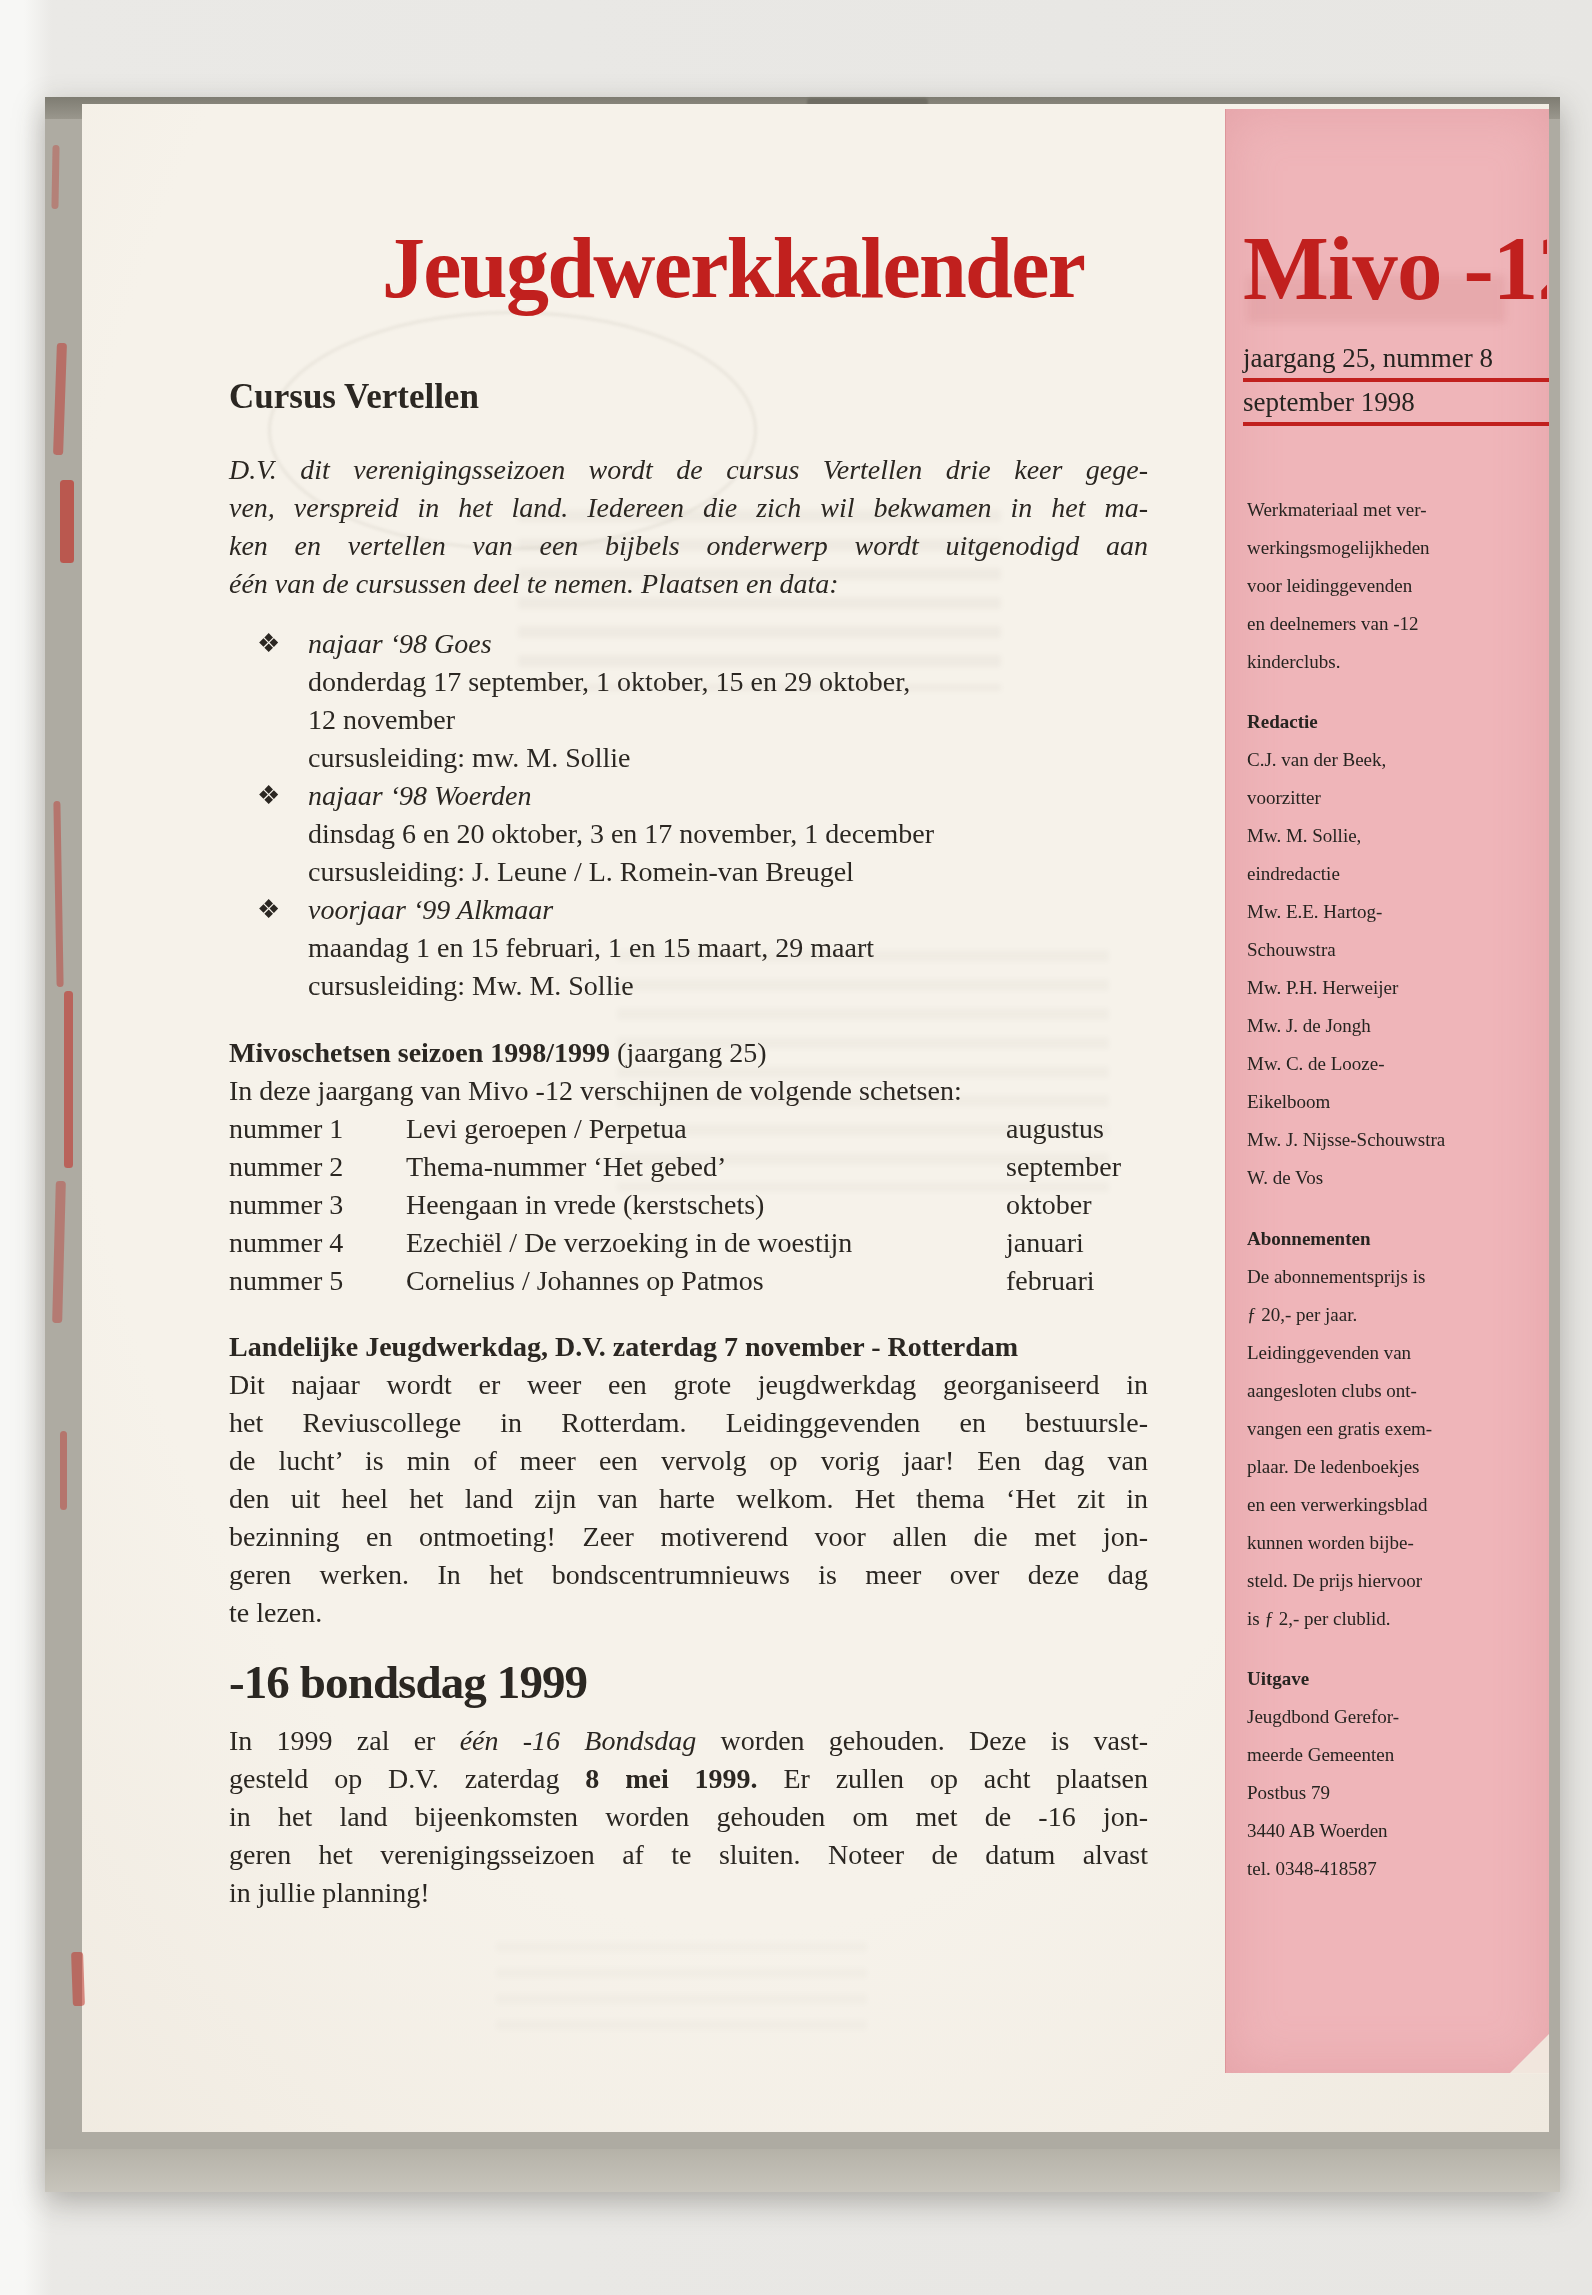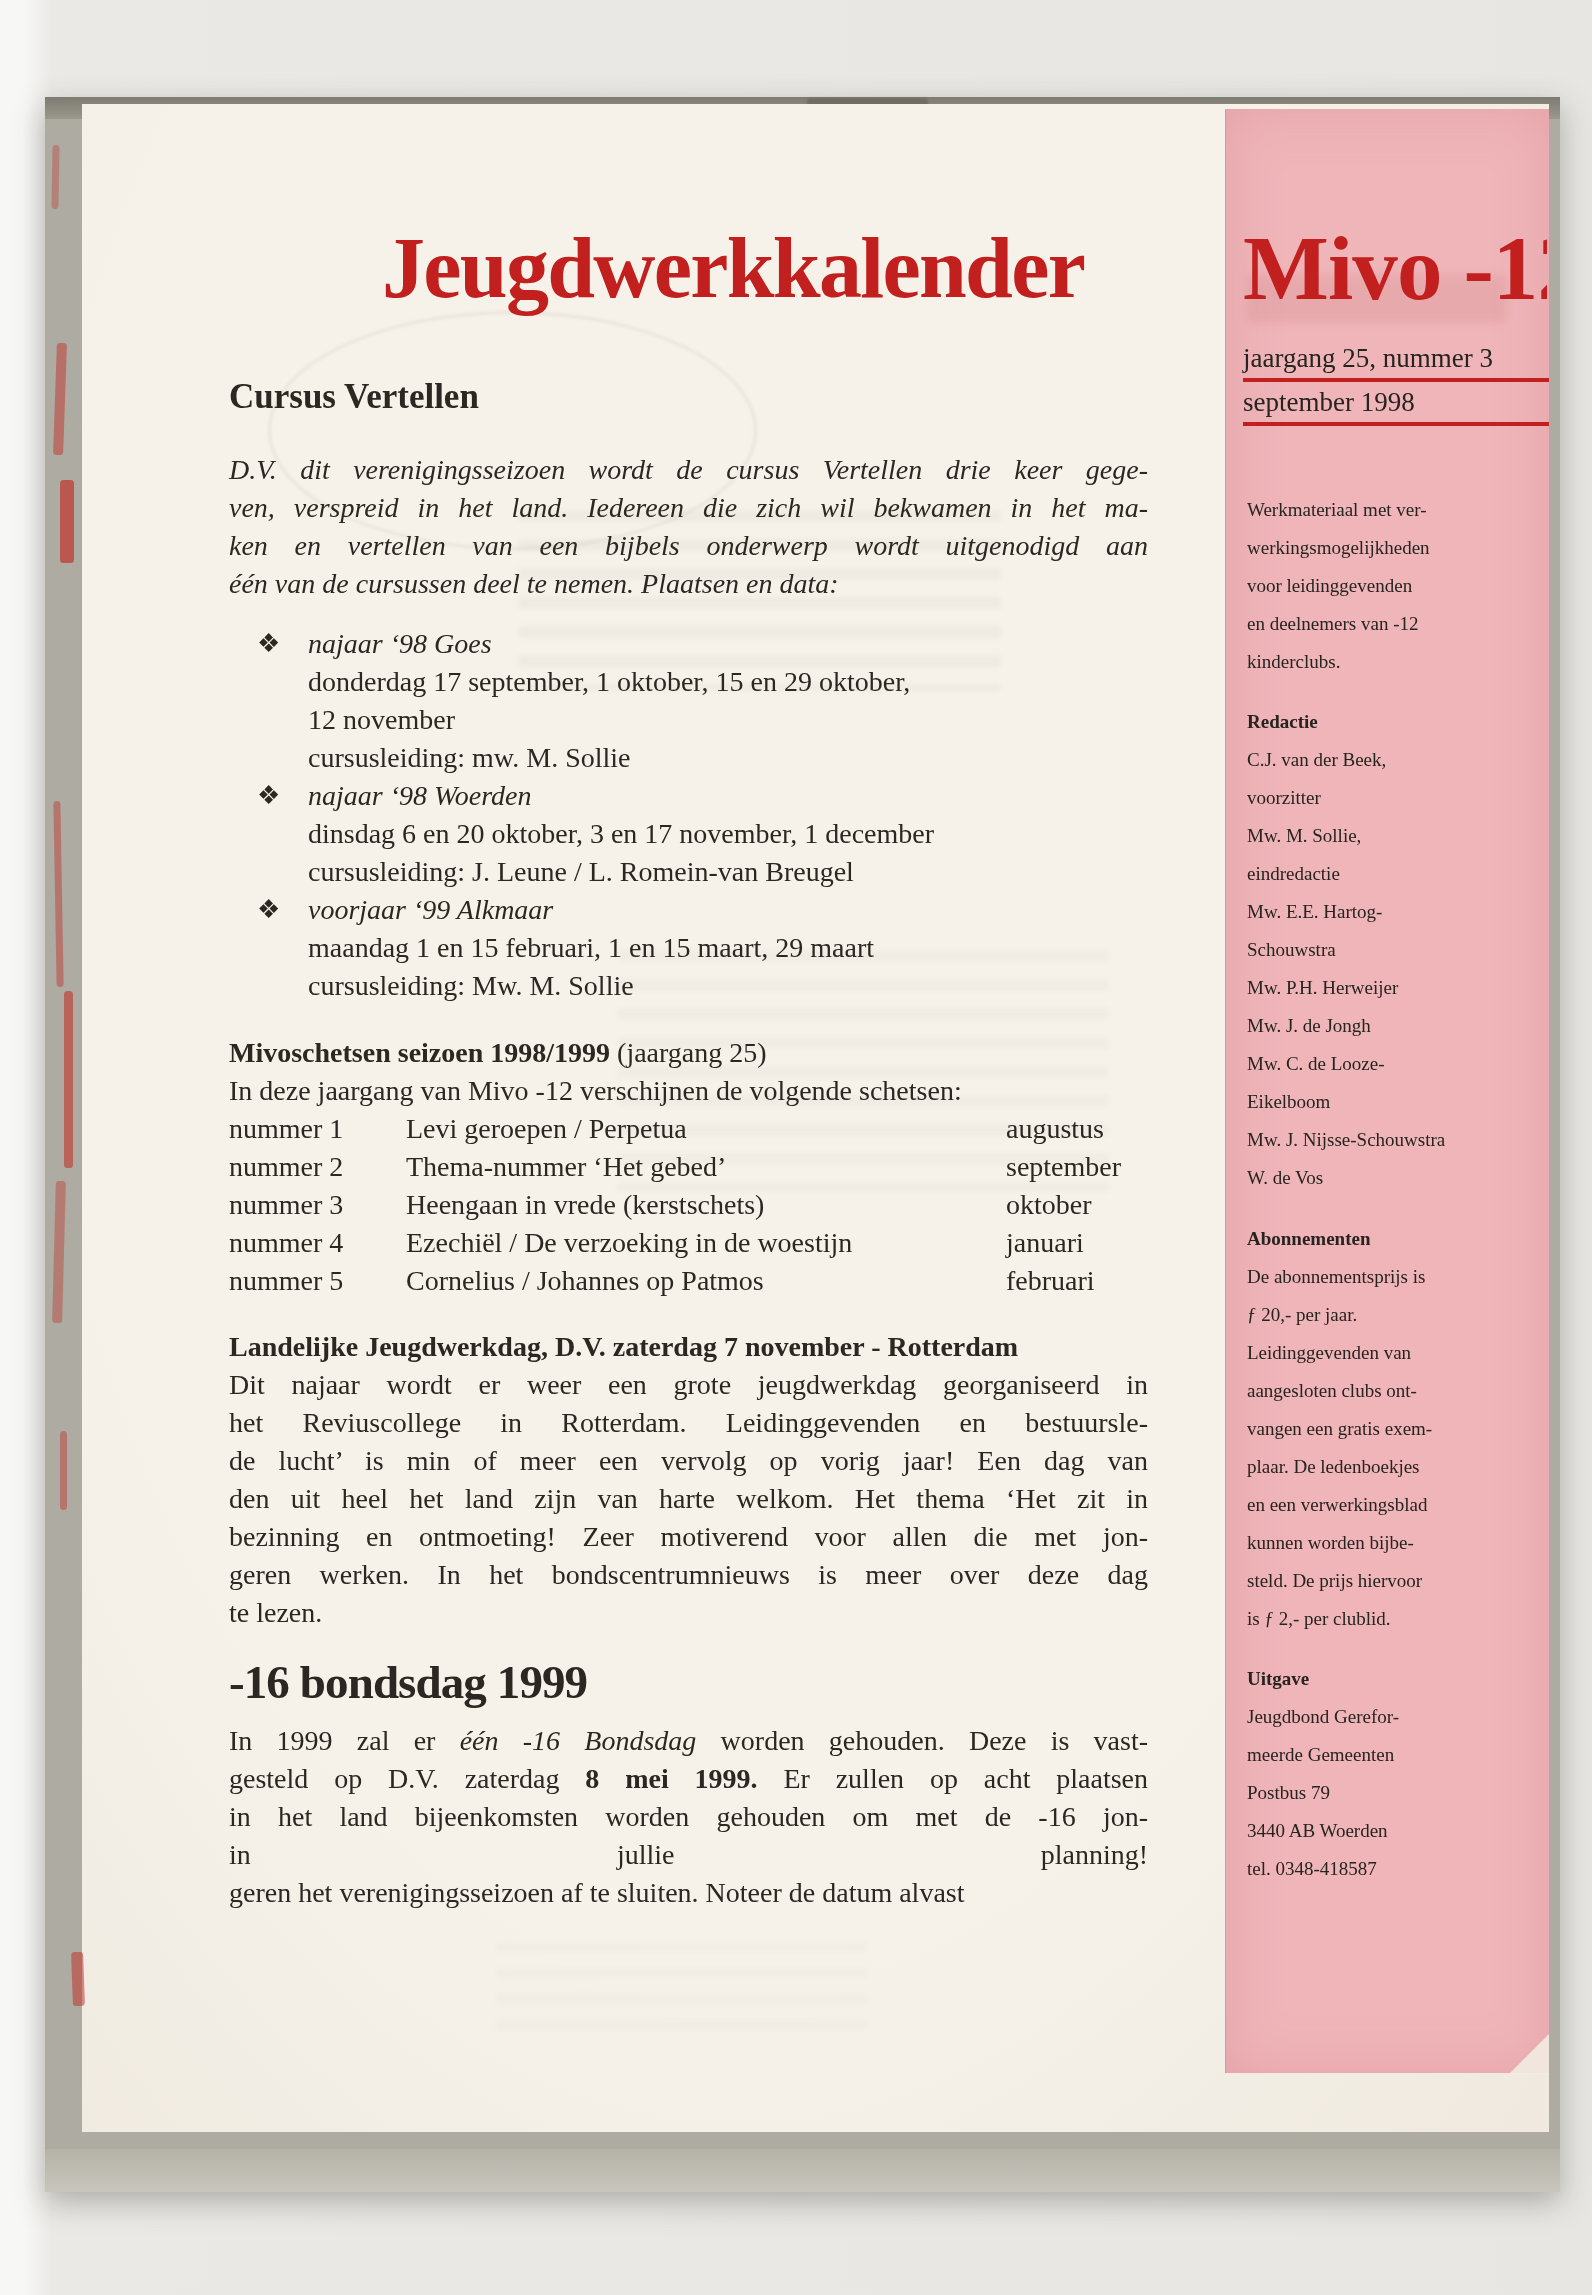--- a/index.html
+++ b/index.html
@@ -101,21 +101,21 @@
   <div class="ghost ghost-oval"></div>
   <div class="ghost ghost-lines1"></div>
   <div class="ghost ghost-lines2"></div>
   <div class="ghost ghost-masthead"></div>
   <div class="ghost ghost-bottom"></div>
 
   <h1 class="main-title">Jeugdwerkkalender</h1>
 
   <div class="masthead">
     <div class="mh-title">Mivo -12</div>
-    <div class="mh-line">jaargang 25, nummer 3</div>
+    <div class="mh-line">jaargang 25, nummer 8</div>
     <div class="mh-rule"></div>
     <div class="mh-line">september 1998</div>
     <div class="mh-rule"></div>
   </div>
 
   <div class="main-col">
 
     <h2 class="cursus">Cursus Vertellen</h2>
 
     <div class="italic jp">
@@ -213,22 +213,22 @@
           <div class="jline">te lezen.</div>
         </div>
     </div>
 
     <div>
       <div class="bd-h">-16 bondsdag 1999</div>
       <div class="jp">
         <div class="jline"><span>In 1999 zal er </span><span class="italic">één -16 Bondsdag</span><span> worden gehouden. Deze is vast-</span></div>
         <div class="jline"><span>gesteld op D.V. zaterdag </span><span class="bold">8 mei 1999.</span><span> Er zullen op acht plaatsen</span></div>
         <div class="jline">in het land bijeenkomsten worden gehouden om met de -16 jon-</div>
+        <div class="jline">geren het verenigingsseizoen af te sluiten. Noteer de datum alvast</div>
         <div class="jline">in jullie planning!</div>
-        <div class="jline">geren het verenigingsseizoen af te sluiten. Noteer de datum alvast</div>
       </div>
     </div>
 
   </div>
 
   <div class="side-col">
 
     <div>
 
     <div class="line">Werkmateriaal met ver-</div>

